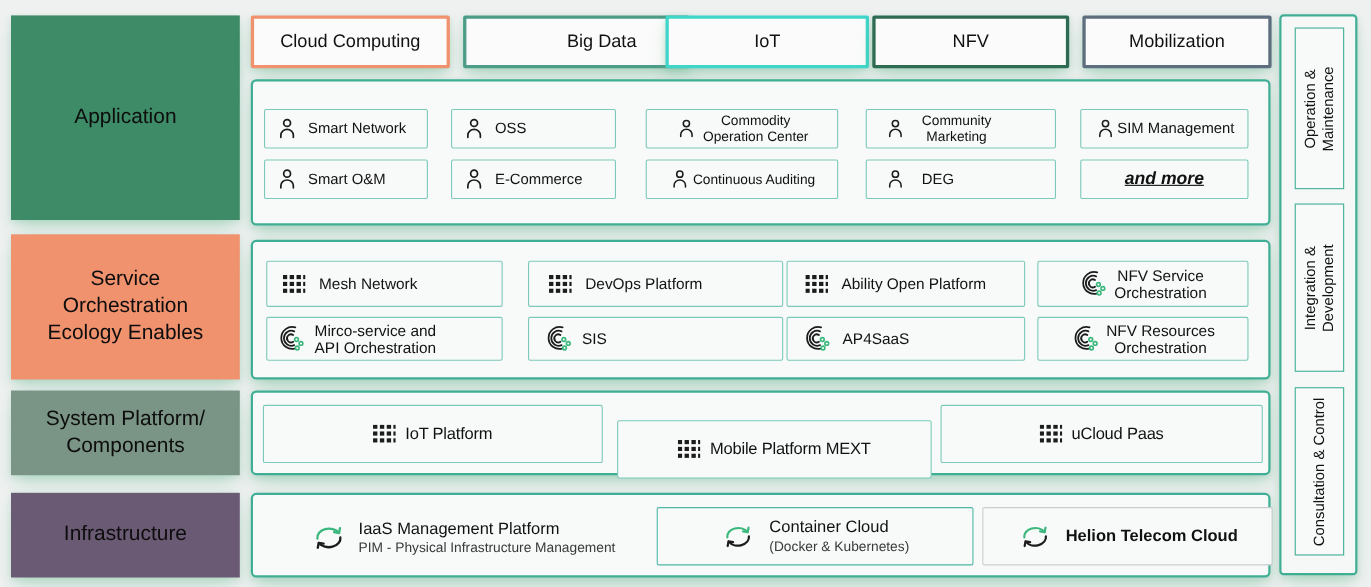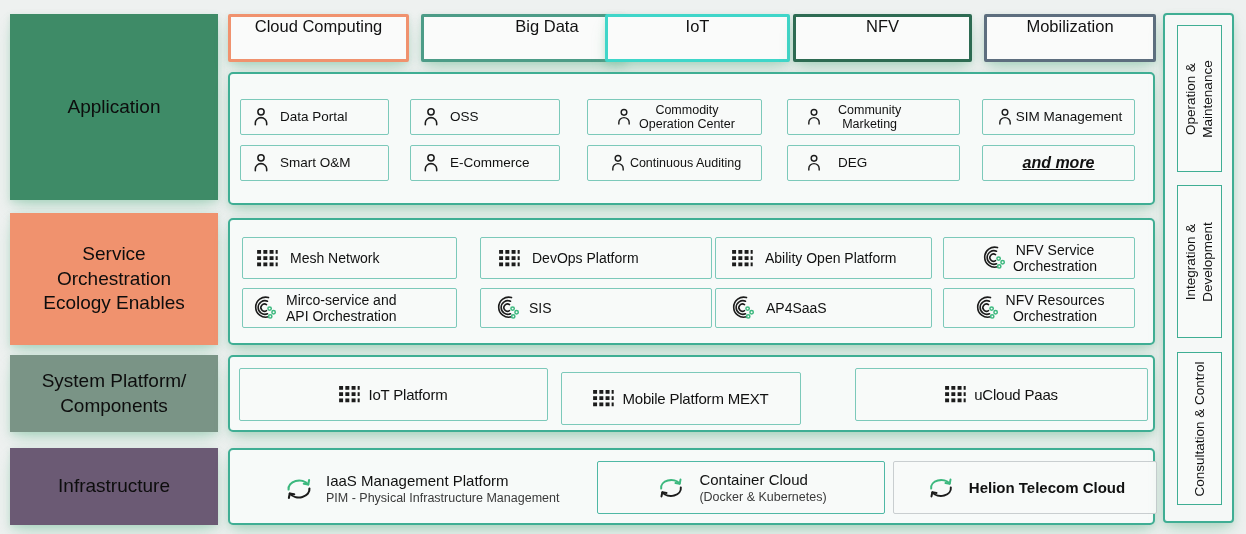--- a/index.html
+++ b/index.html
@@ -15,21 +15,21 @@
     text-align:center;font-size:19px;line-height:1.3;white-space:pre-line;color:#0d0d0d;
   }
   .layer-app{top:14px;height:186px;background:#3e8b67;}
   .layer-svc{top:213px;height:132px;background:#f0926e;}
   .layer-sys{top:355px;height:77px;background:#7a9486;}
   .layer-infra{top:448px;height:77px;background:#6b5a74;}
 
   
   .tab{
     position:absolute;top:14px;height:48px;background:#fafbfa;border:3px solid;border-radius:2px;
-    display:flex;justify-content:center;font-size:16.5px;box-sizing:border-box;
+    display:flex;align-items:center;justify-content:center;font-size:16.5px;box-sizing:border-box;
   }
   .tab-cloud{left:228px;width:181px;border-color:#f0926e;}
   .tab-big{left:421px;width:206px;border-color:#4c9c87;padding-left:46px;}
   .tab-iot{left:605px;width:185px;border-color:#3fd6c9;}
   .tab-nfv{left:793px;width:179px;border-color:#2d6b52;}
   .tab-mob{left:984px;width:172px;border-color:#5d6e7e;}
 
   
   .panel{
     position:absolute;left:228px;width:927px;background:#f7faf9;border:2px solid #3fae94;
@@ -145,21 +145,21 @@
     </div>
   <div class="tab tab-mob glow">
       <span>Mobilization</span>
     </div>
 
   <div class="panel panel-app glow">
     <div class="item" style="left:10px;top:25px;width:149px;height:36px;">
       <svg class="icn" width="22" height="22" viewBox="0 0 24 24">
           <use href="#sym-person"></use>
         </svg>
-      <span class="lbl">Data Portal</span>
+      <span class="lbl">Smart Network</span>
     </div>
     <div class="item" style="left:180px;top:25px;width:150px;height:36px;">
       <svg class="icn" width="22" height="22" viewBox="0 0 24 24">
           <use href="#sym-person"></use>
         </svg>
       <span class="lbl">OSS</span>
     </div>
     <div class="item center small" style="left:357px;top:25px;width:175px;height:36px;gap:5px;">
       <svg class="icn" width="20" height="20" viewBox="0 0 24 24">
           <use href="#sym-person"></use>
@@ -263,21 +263,21 @@
     </div>
   </div>
 
   <div class="panel panel-sys glow">
     <div class="item sys-item" style="left:9px;top:11px;width:309px;height:53px;">
       <svg class="icn" width="21" height="17" viewBox="0 0 22 18">
           <use href="#sym-grid"></use>
         </svg>
       <span class="lbl">IoT Platform</span>
     </div>
-    <div class="item sys-item" style="left:331px;top:15px;width:240px;height:53px;">
+    <div class="item sys-item" style="left:331px;top:25px;width:286px;height:53px;">
       <svg class="icn" width="21" height="17" viewBox="0 0 22 18">
           <use href="#sym-grid"></use>
         </svg>
       <span class="lbl">Mobile Platform MEXT</span>
     </div>
     <div class="item sys-item" style="left:625px;top:11px;width:293px;height:53px;">
       <svg class="icn" width="21" height="17" viewBox="0 0 22 18">
           <use href="#sym-grid"></use>
         </svg>
       <span class="lbl">uCloud Paas</span>

